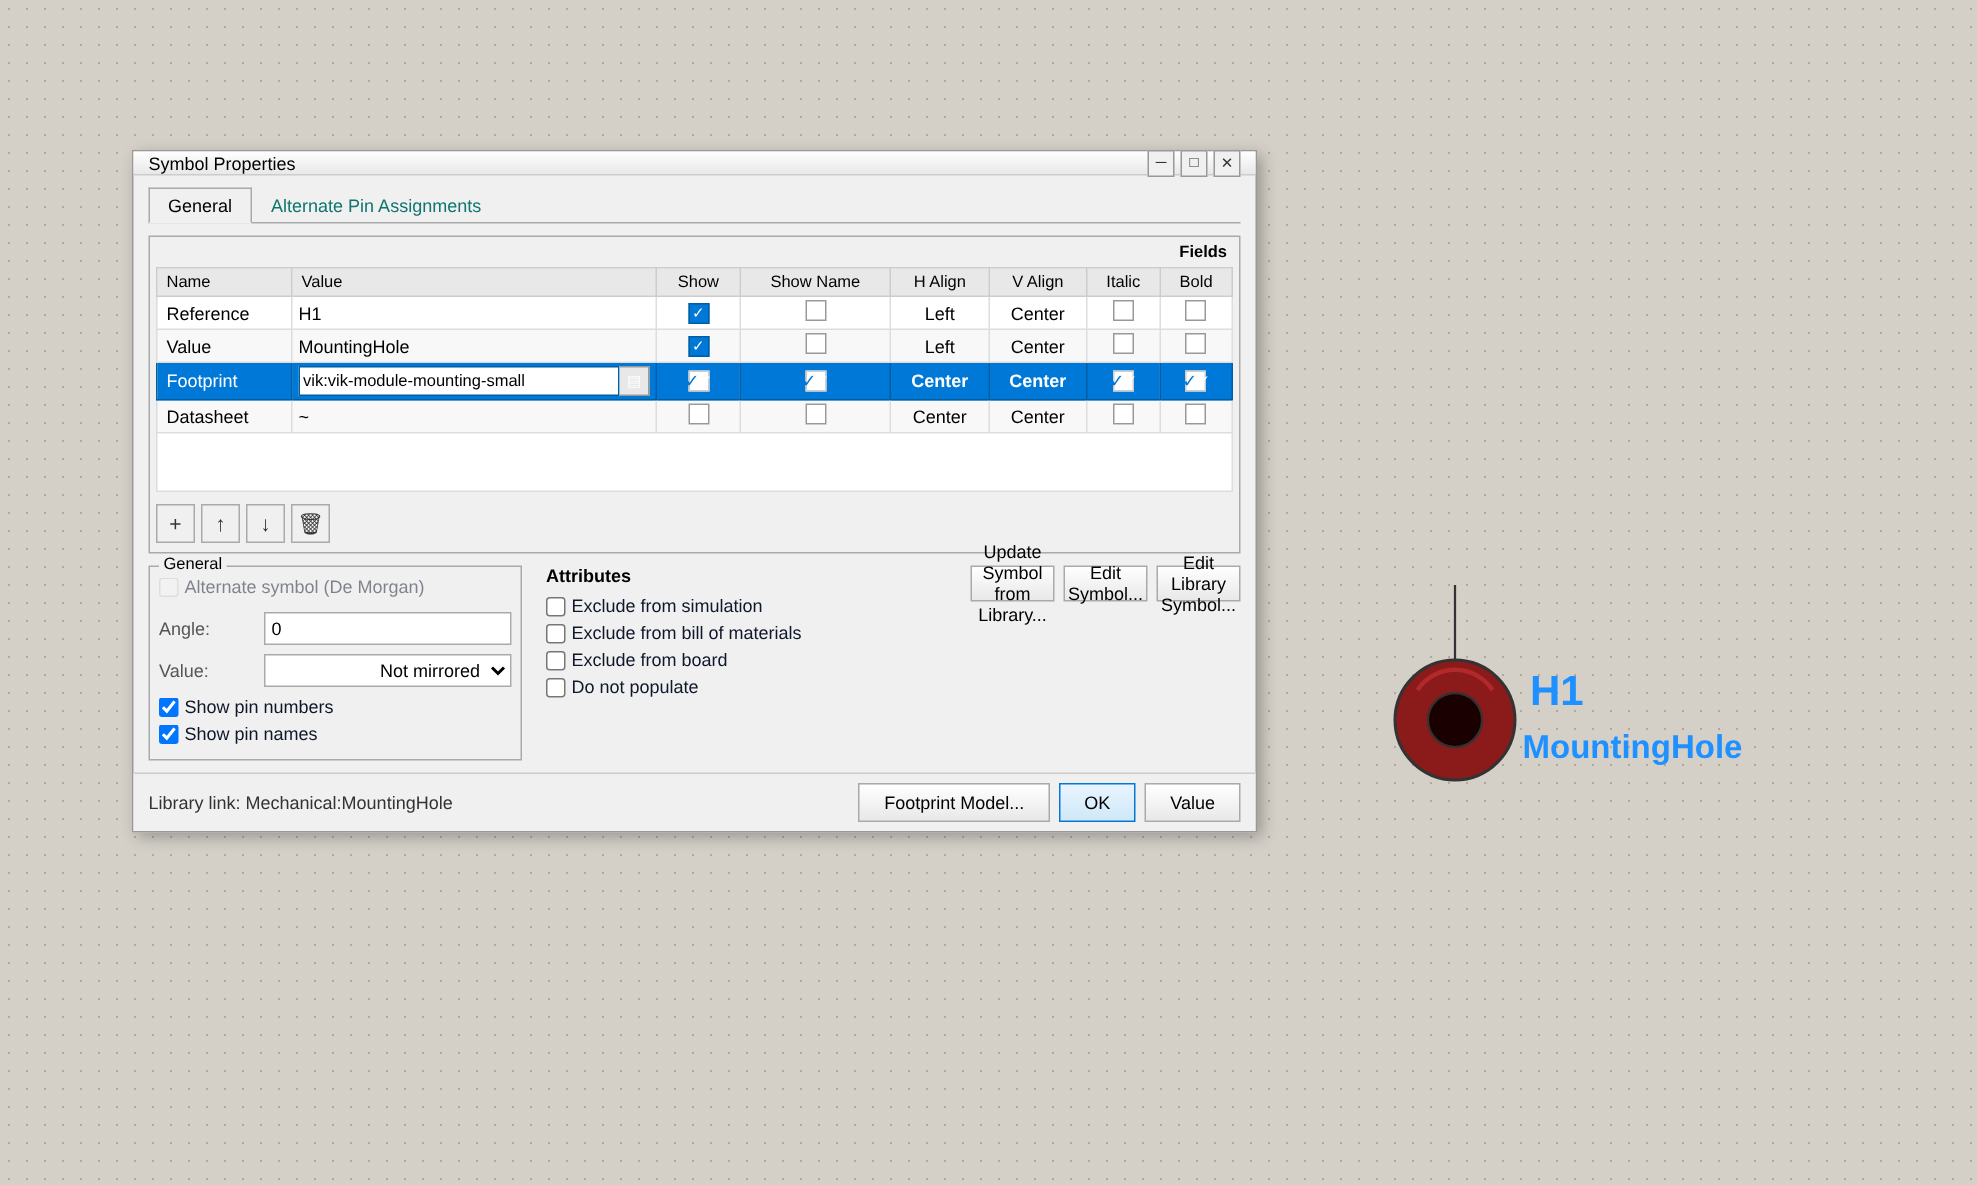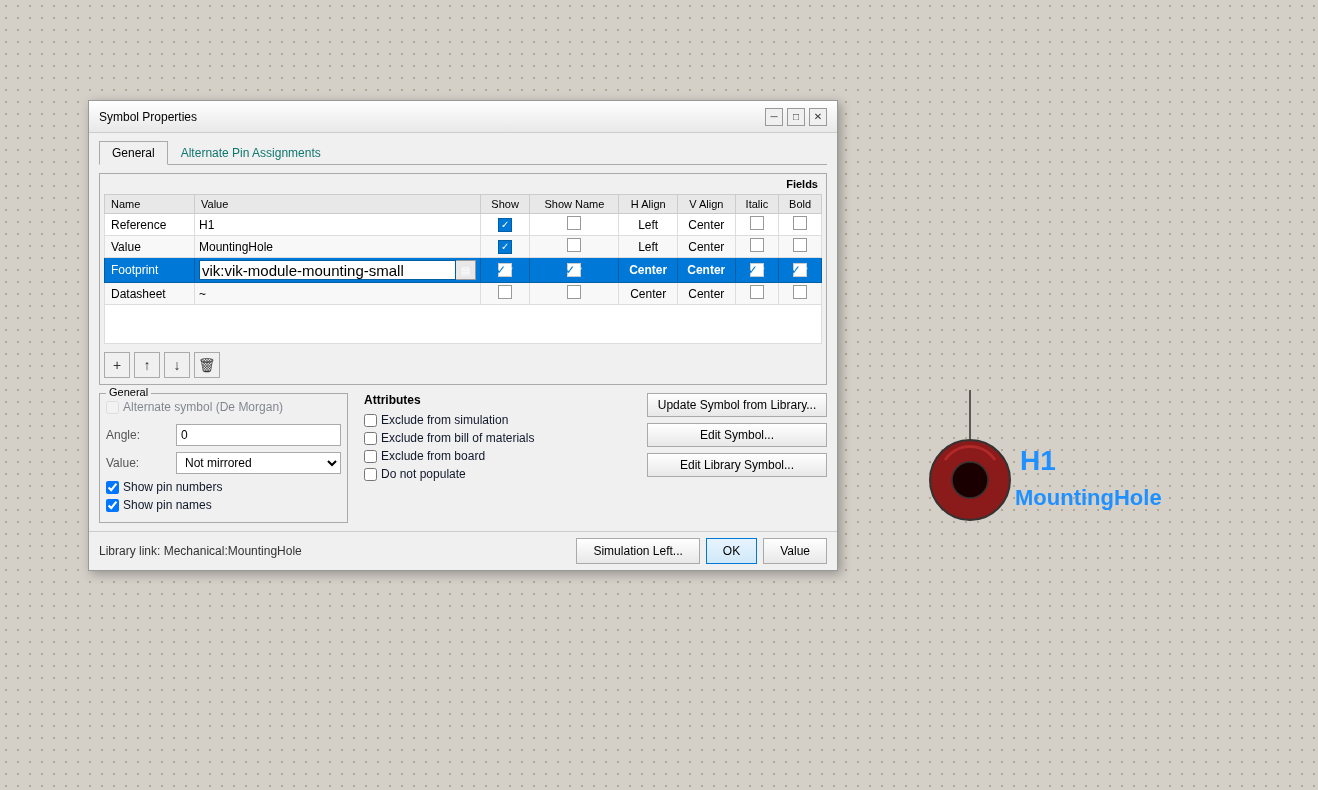--- a/index.html
+++ b/index.html
@@ -23,21 +23,21 @@
       border: 1px solid #999;
       box-shadow: 3px 3px 10px rgba(0,0,0,0.3);
     }
     .title-bar {
       background: linear-gradient(to bottom, #ffffff, #e8e8e8);
       border-bottom: 1px solid #ccc;
       padding: 6px 10px;
       display: flex;
       align-items: center;
       justify-content: space-between;
-      height: 32px;
+      height: 16px;
       gap: 48px;
     }
     .title-bar-title {
       font-size: 12px;
       font-weight: normal;
       color: #000;
     }
     .title-bar-buttons {
       display: flex;
       gap: 4px;
@@ -212,20 +212,21 @@
       color: #888;
       font-size: 11px;
     }
     .form-select {
       flex: 1;
       height: 22px;
       border: 1px solid #aaa;
       background: white;
       font-size: 12px;
       padding: 0 4px;
+      text-align: right;
     }
     .form-input {
       flex: 1;
       height: 22px;
       border: 1px solid #aaa;
       background: white;
       font-size: 12px;
       padding: 0 4px;
     }
     .checkbox-row {
@@ -236,21 +237,21 @@
       font-size: 12px;
     }
     .checkbox-row label {
       color: #0f172a;
     }
     .checkbox-disabled {
       opacity: 0.5;
     }
     .buttons-section {
       display: flex;
-      flex-direction: column;
+      flex-direction: row;
       gap: 6px;
       width: 180px;
     }
     .action-btn {
       width: 100%;
       height: 24px;
       border: 1px solid #aaa;
       background: linear-gradient(to bottom, #ffffff, #e8e8e8);
       font-size: 12px;
       cursor: pointer;
@@ -298,21 +299,21 @@
     .footprint-input-wrapper {
       display: flex;
       align-items: center;
       flex: 1;
     }
     .footprint-input {
       flex: 1;
       height: 20px;
       border: 1px solid #005fa3;
       background: white;
-      font-size: 15px;
+      font-size: 11px;
       padding: 0 2px;
       color: #000;
     }
     .footprint-icon {
       width: 20px;
       height: 20px;
       background: #e8e8e8;
       border: 1px solid #999;
       border-left: none;
       display: flex;
@@ -495,21 +496,21 @@
       </div>
     </div>
   </div>
 
   <div class="footer">
     <div class="library-link">
       <span>Library link:</span>
       <span>Mechanical:MountingHole</span>
     </div>
     <div class="footer-buttons">
-      <button class="footer-btn">Simulation Left...</button>
+      <button class="footer-btn">Footprint Model...</button>
       <button class="footer-btn ok-btn">OK</button>
       <button class="footer-btn">Value</button>
     </div>
   </div>
 </div>
 
 <div class="preview-area">
   <svg width="350" height="200">
 
     <line x1="110" y1="10" x2="110" y2="75" stroke="#333" stroke-width="1.5"></line>

